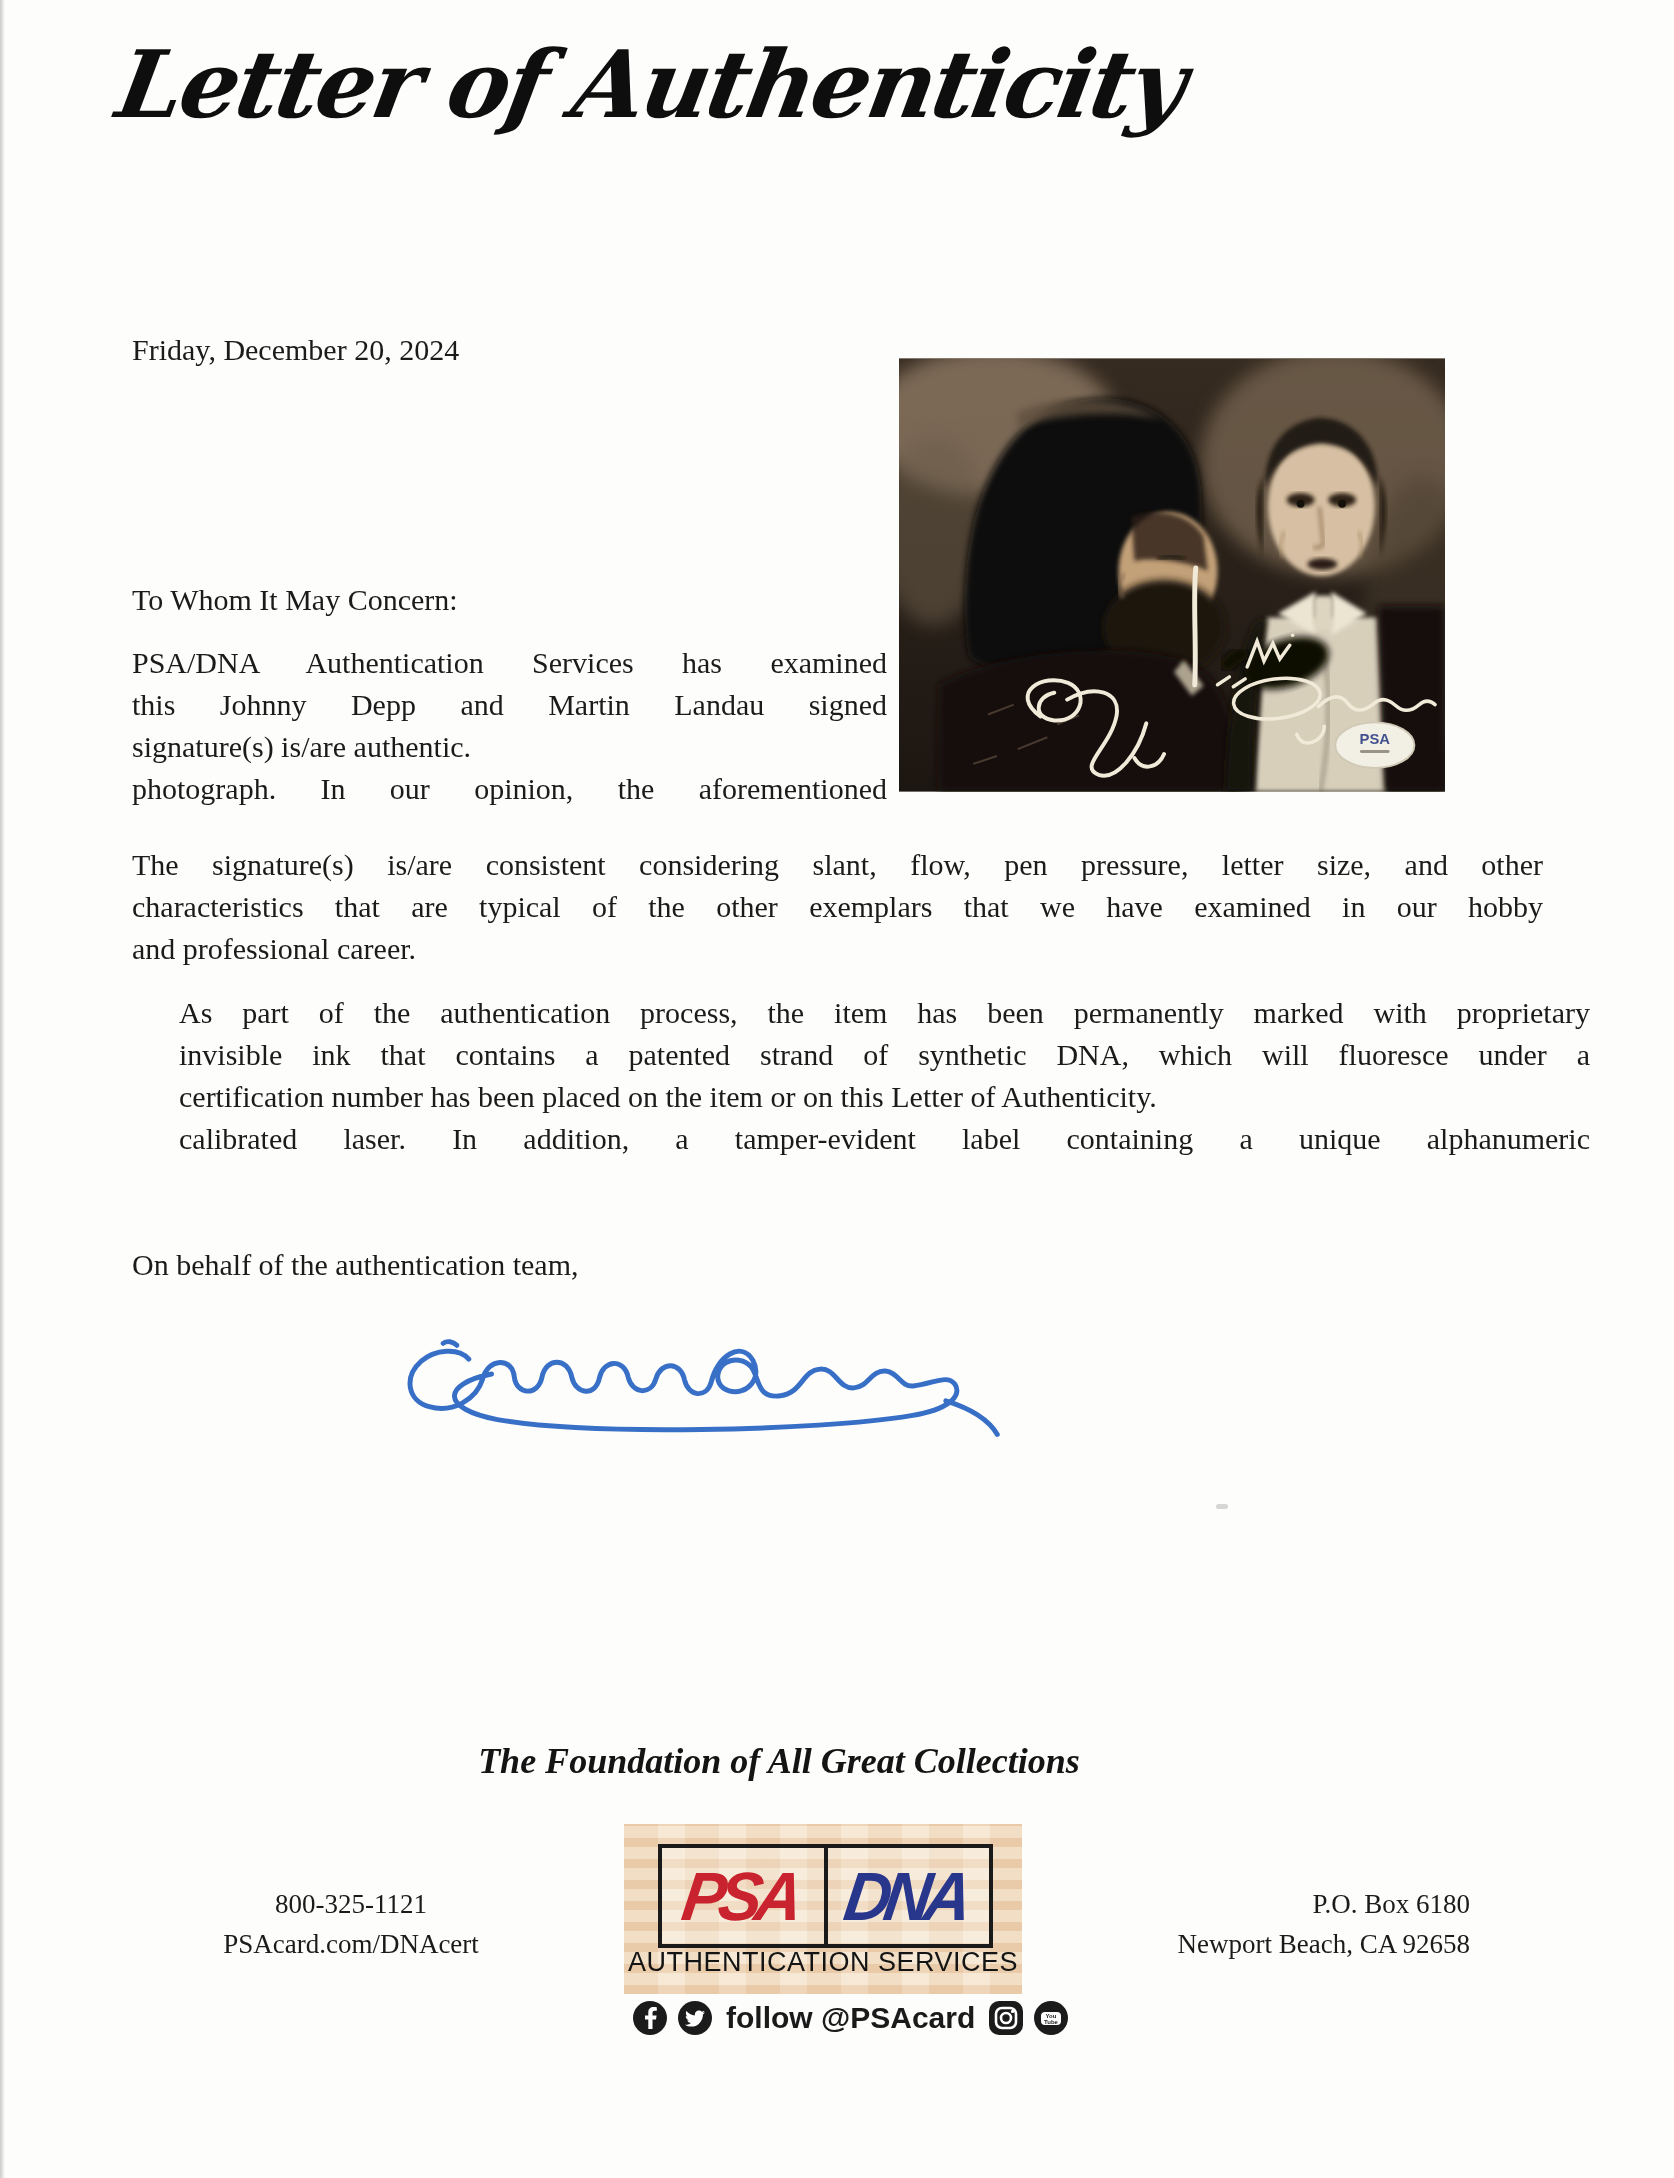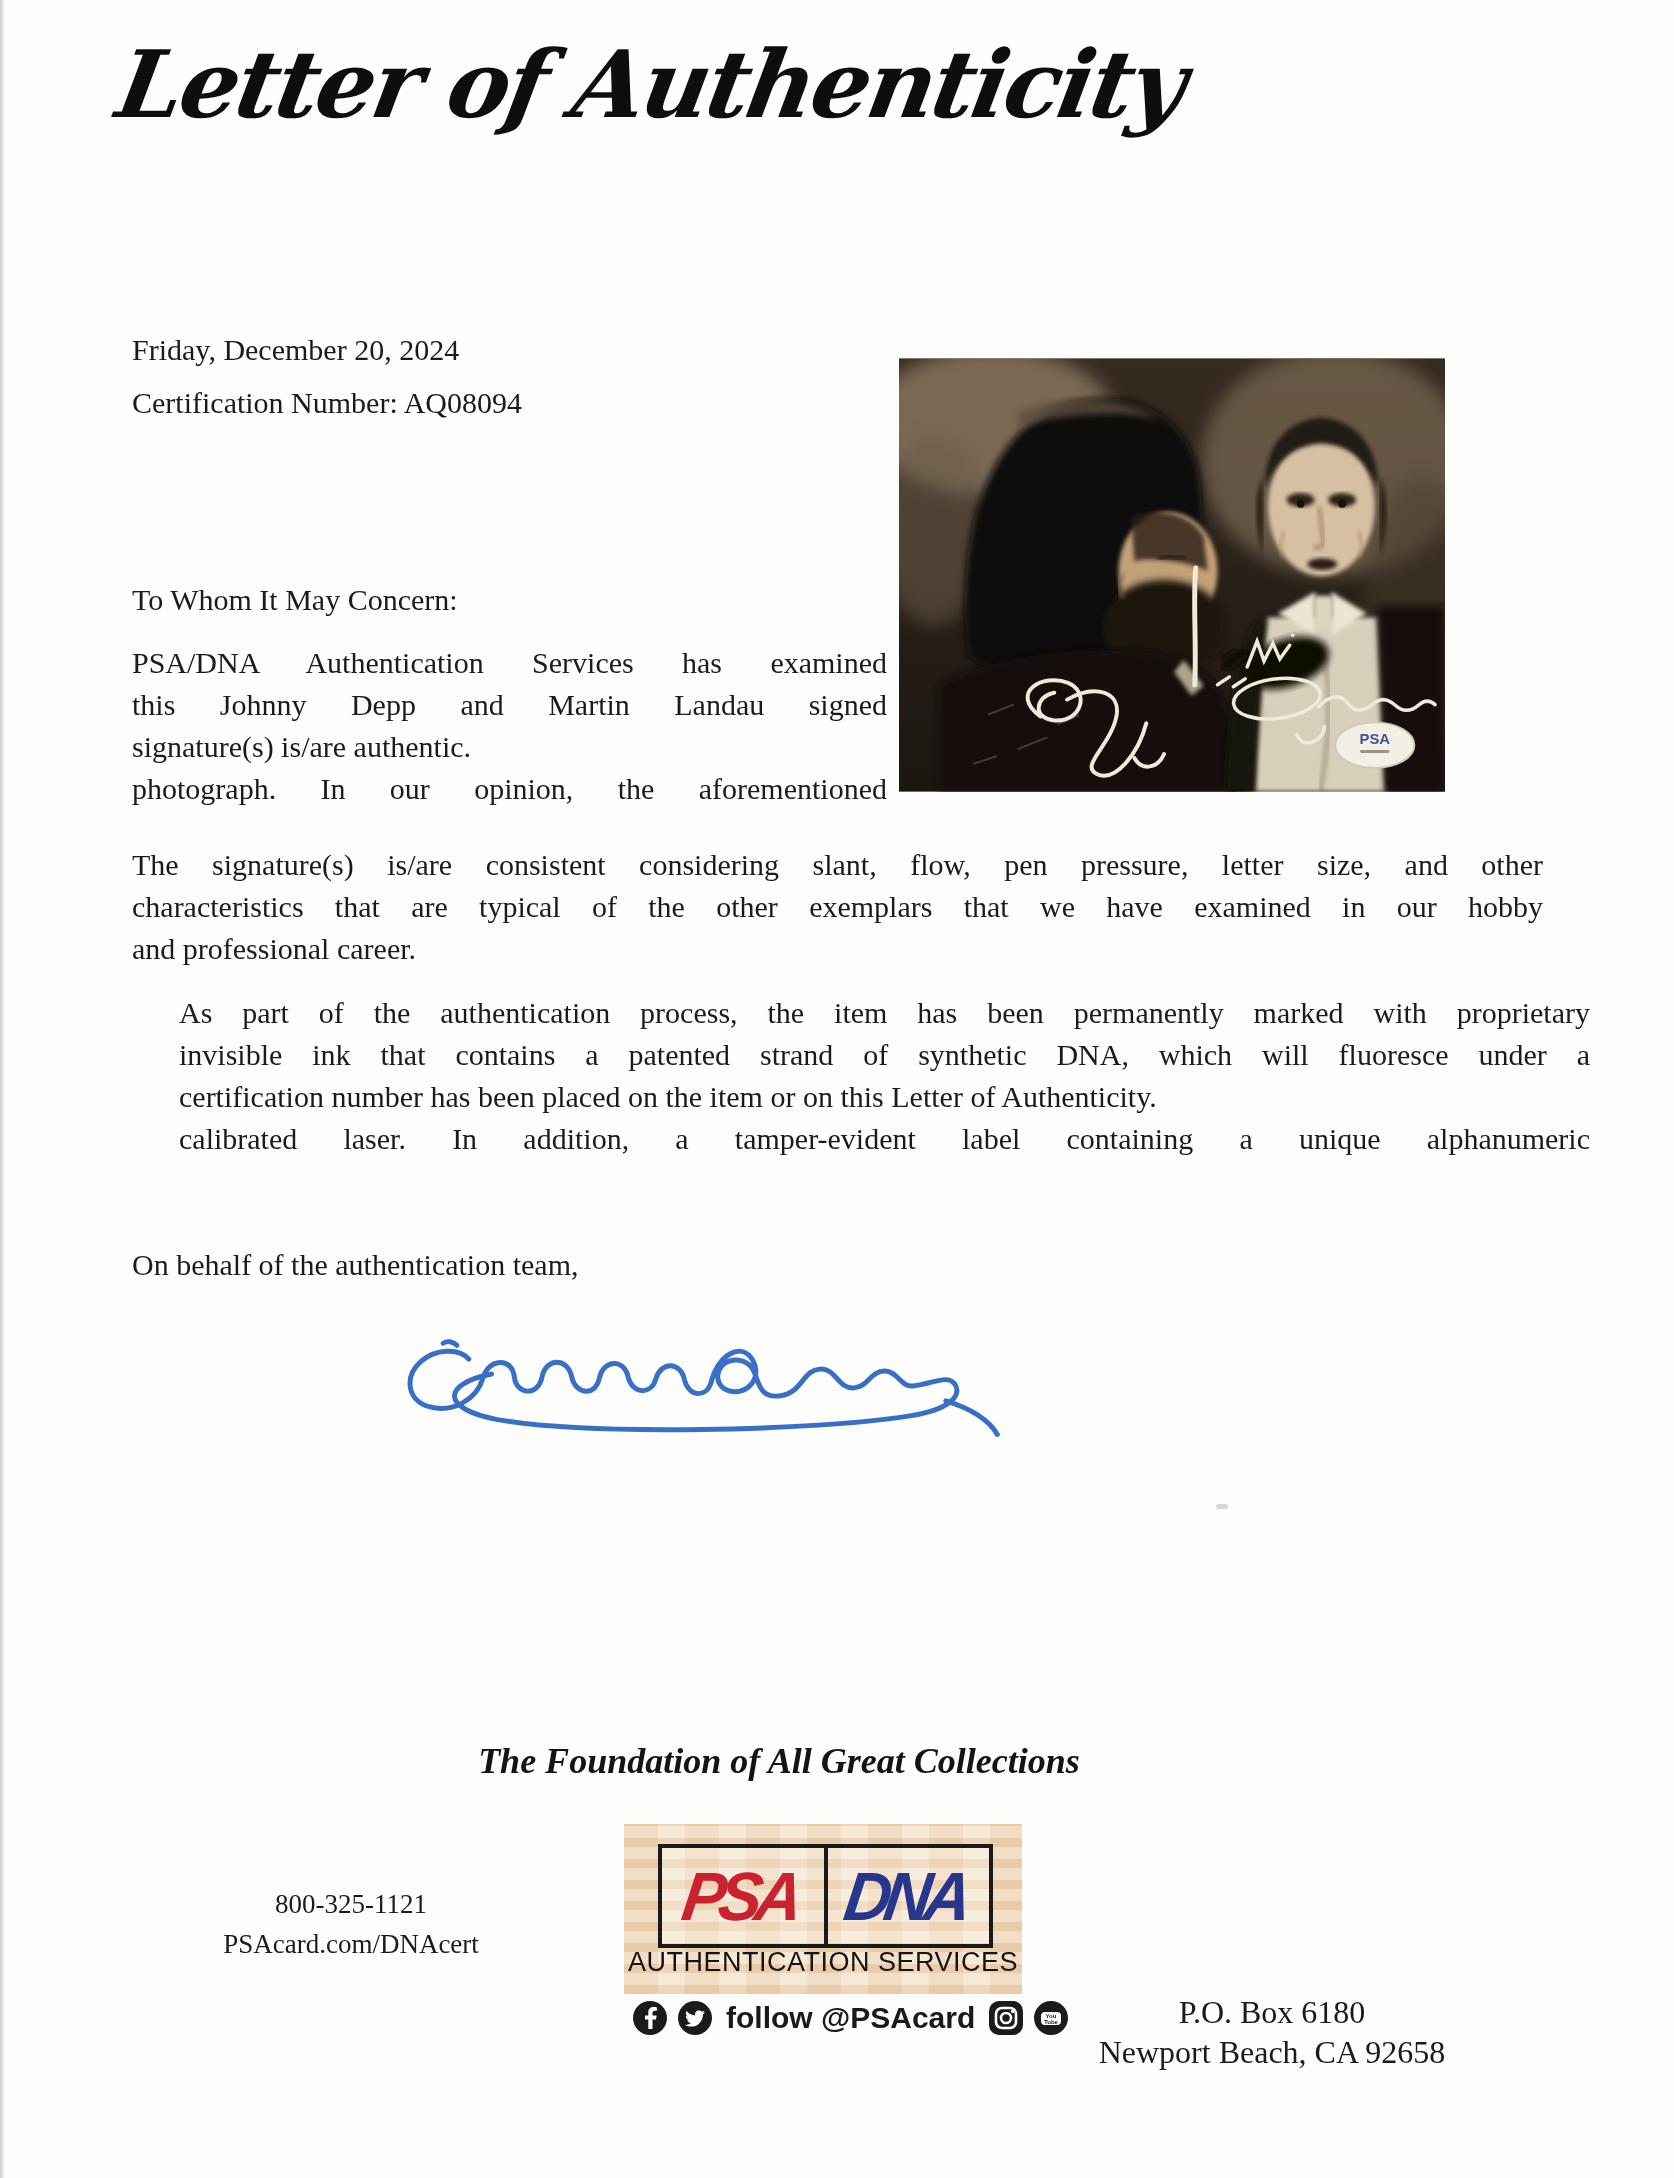--- a/index.html
+++ b/index.html
@@ -61,42 +61,38 @@
     line-height:1; padding-right:6px;
   }
   .logo-letters.red  { color:var(--psa-red, #c8232e); }
   .logo-letters.blue { color:var(--dna-blue, #28368c); }
   .logo-sub { position:absolute; left:0; top:123px; width:100%; text-align:center;
     font-family:"Liberation Sans", sans-serif; font-size:27px; font-weight:500;
     letter-spacing:0.5px; color:#141414; }
 
   .contact-block { left:153px; top:1884px; width:396px; text-align:center;
     font-size:27px; line-height:40px; }
-  .address-block { left:1074px; top:1992px; width:396px; text-align:center;
-    font-size:32px; line-height:40px; }
+  .address-block { left:1074px; top:1884px; width:396px; text-align:right;
+    font-size:27px; line-height:40px; }
 
   .social-row { left:632px; top:2000px; display:flex; align-items:center; gap:9px; }
   .social-icon { width:36px; height:36px; flex:0 0 auto; }
   .follow-text { font-family:"Liberation Sans", sans-serif; font-weight:700;
     font-size:30px; color:#1a1a1a; padding:0 4px; }
 </style>
 </head>
 <body>
 
 <div class="page">
   <div class="scan-edge"></div>
 
   <div class="abs title">Letter of Authenticity</div>
 
   <div class="abs bodytext date-line">Friday, December 20, 2024</div>
 
-  <div class="abs bodytext cert-line">
-    <span>Certification Number:</span>
-    <span>AQ08094</span>
-  </div>
 
   <div class="abs photo-wrap">
     <svg width="546" height="434" viewBox="0 0 552 438" xmlns="http://www.w3.org/2000/svg">
       <defs>
         <filter id="b8">
             <feGaussianBlur stdDeviation="9"></feGaussianBlur>
           </filter>
         <filter id="b4">
             <feGaussianBlur stdDeviation="4"></feGaussianBlur>
           </filter>

